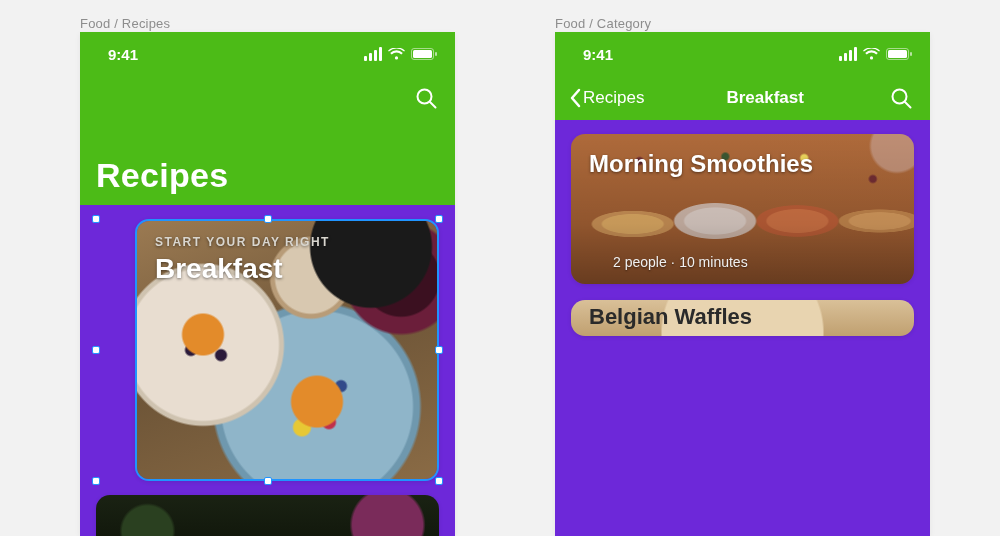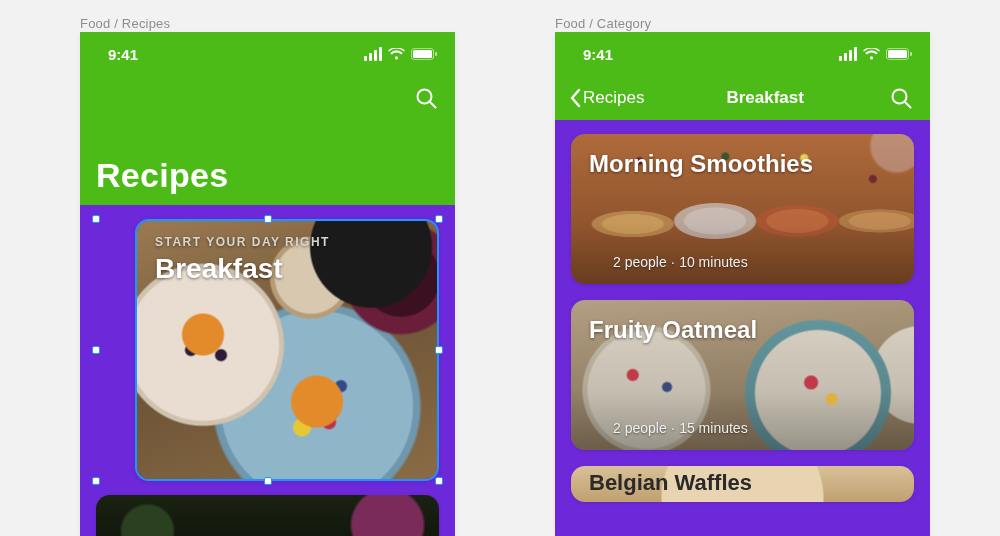--- a/index.html
+++ b/index.html
@@ -212,24 +212,19 @@
             <line x1="15" y1="15" x2="20.5" y2="20.5" stroke="#fff" stroke-width="2" stroke-linecap="round"></line>
           </svg>
       </div>
     </div>
     <div class="content-b">
       <div class="row img-smoothie">
         <div class="overlay"></div>
         <div class="t">Morning Smoothies</div>
         <div class="m">2 people · 10 minutes</div>
       </div>
-      <div class="row img-oatmeal">
-        <div class="overlay"></div>
-        <div class="t">Fruity Oatmeal</div>
-        <div class="m">2 people · 15 minutes</div>
-      </div>
       <div class="row row-peek img-waffle">
         <div class="t">Belgian Waffles</div>
       </div>
     </div>
   </div>
 
 </div>
 
 </body></html>

